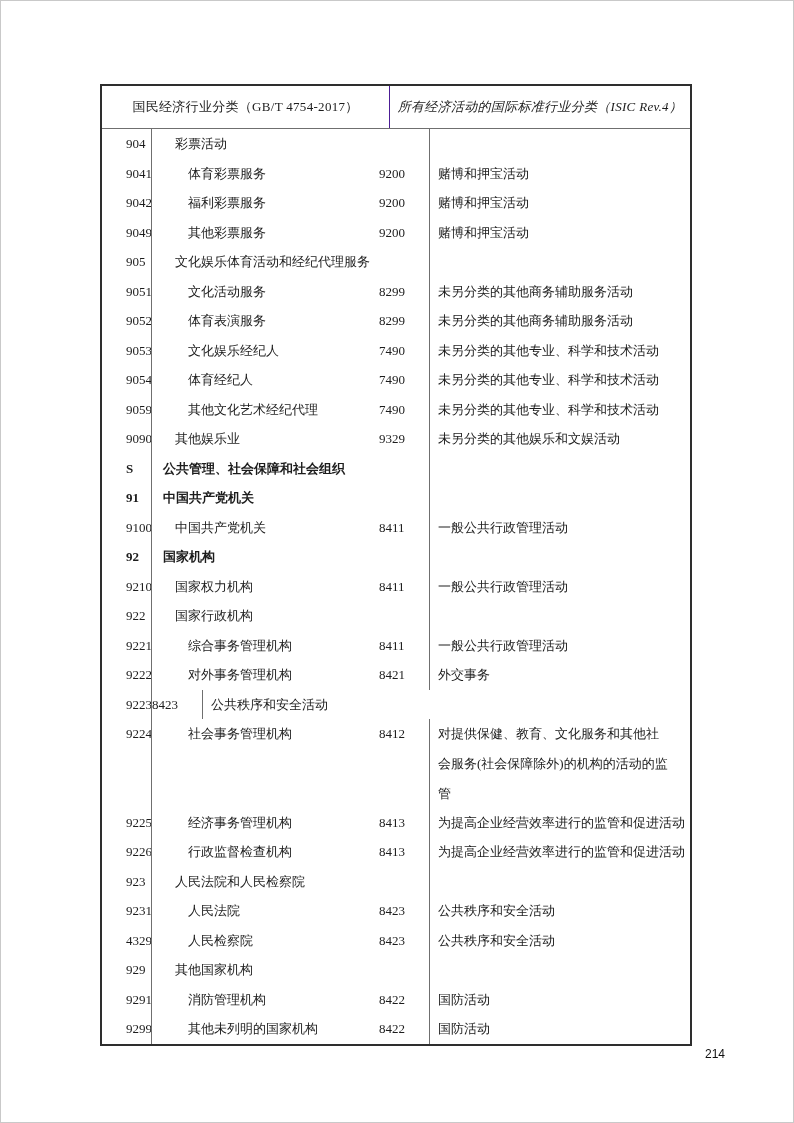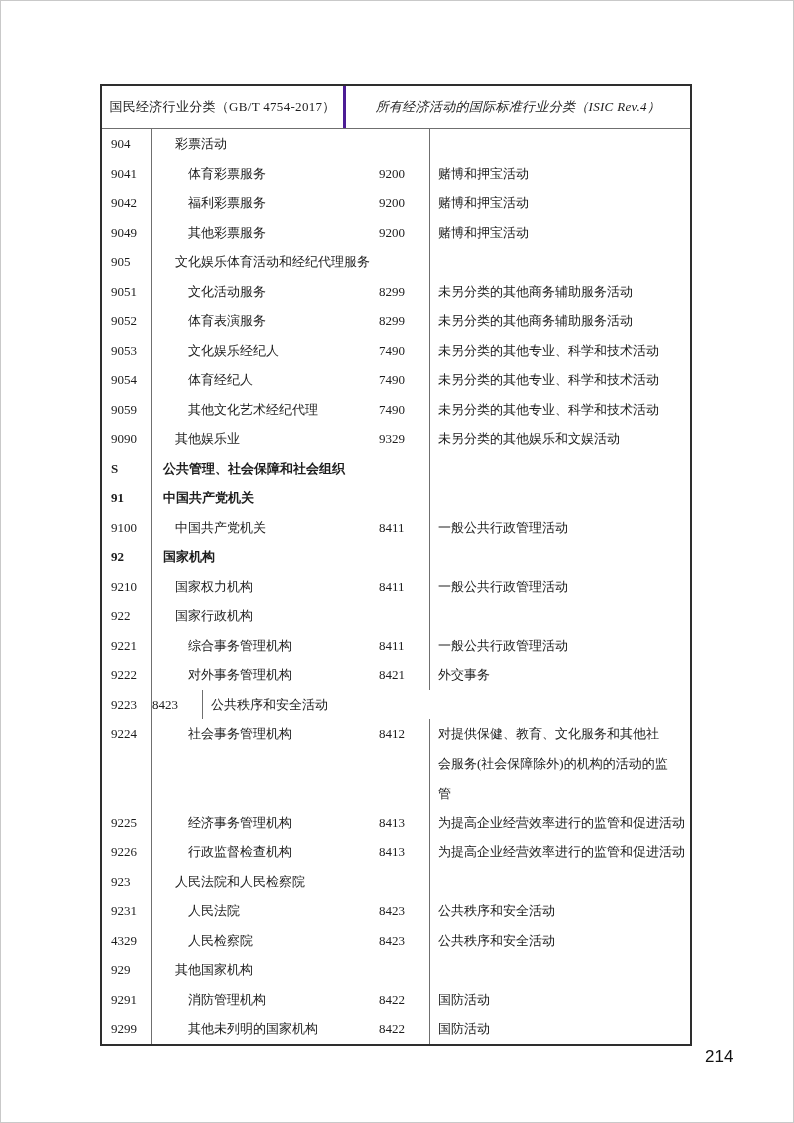--- a/index.html
+++ b/index.html
@@ -29,48 +29,48 @@
   }
   .th {
     display: flex;
     align-items: center;
     justify-content: center;
     font-size: 13px;
     letter-spacing: 0.3px;
     box-sizing: border-box;
     white-space: nowrap;
   }
-  .th-left  { width: 244px; border-right: 3px solid #4c1d95; }
+  .th-left  { width: 288px; border-right: 1px solid #4c1d95; }
   .th-right { flex: 1; font-style: italic; }
 
   .row { display: flex; height: 29.5px; font-size: 13px; }
   .row.tall { height: 88.5px; }
   .cell {
     box-sizing: border-box;
     line-height: 29.5px;
     white-space: nowrap;
     overflow: hidden;
   }
   .row.tall .cell { line-height: 30px; }
-  .c1 { width: 50px;  padding-left: 9px;  border-right: 1px solid #6f6f6f; }
+  .c1 { width: 50px;  padding-left: 24px;  border-right: 1px solid #6f6f6f; }
   .c2 { width: 227px; }
   .c3 { width: 51px;  border-right: 1px solid #6f6f6f; }
   .c4 { flex: 1; padding-left: 8px; padding-right: 20px; }
   .row.tall .c4 { white-space: normal; }
 
   .ind0 { padding-left: 11px; }
   .ind1 { padding-left: 23px; }
   .ind2 { padding-left: 36px; }
   .row.bold { font-weight: bold; }
 
   .pageno {
     position: absolute;
     left: 705px;
     top: 1047px;
-    font-size: 17px;
+    font-size: 12px;
     font-family: "Liberation Sans", "DejaVu Sans", sans-serif;
     color: #111;
   }
 </style>
 </head>
 <body>
 
 <div class="page">
   <div class="doc-table">
     <div class="thead">

